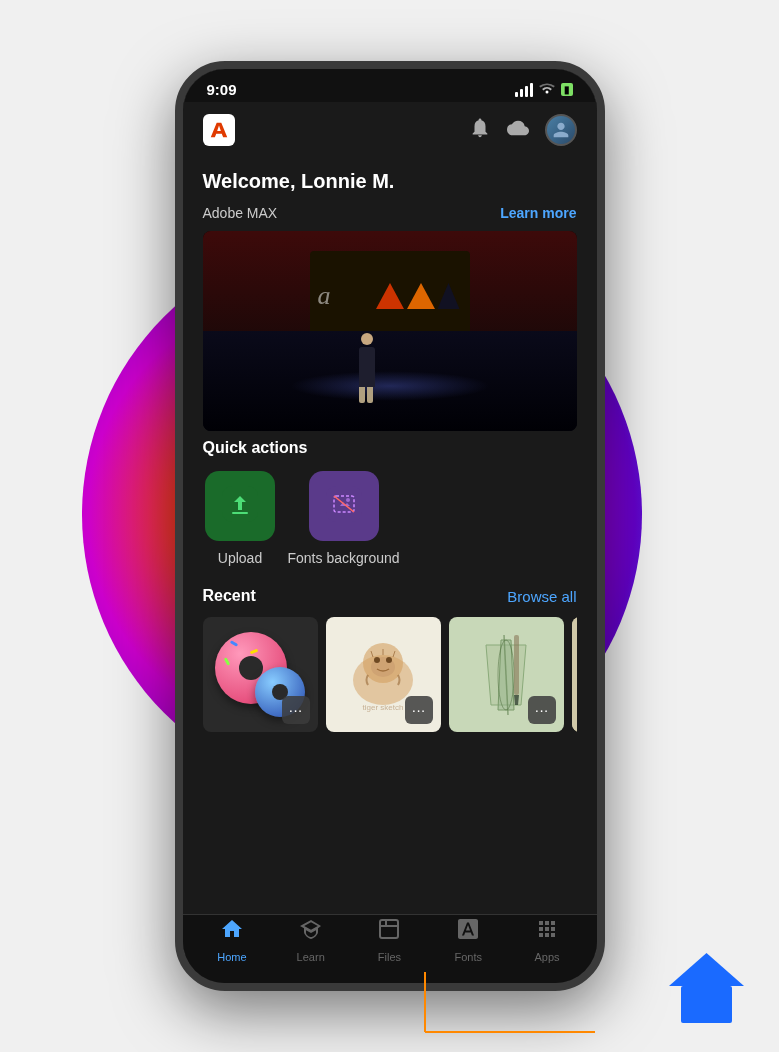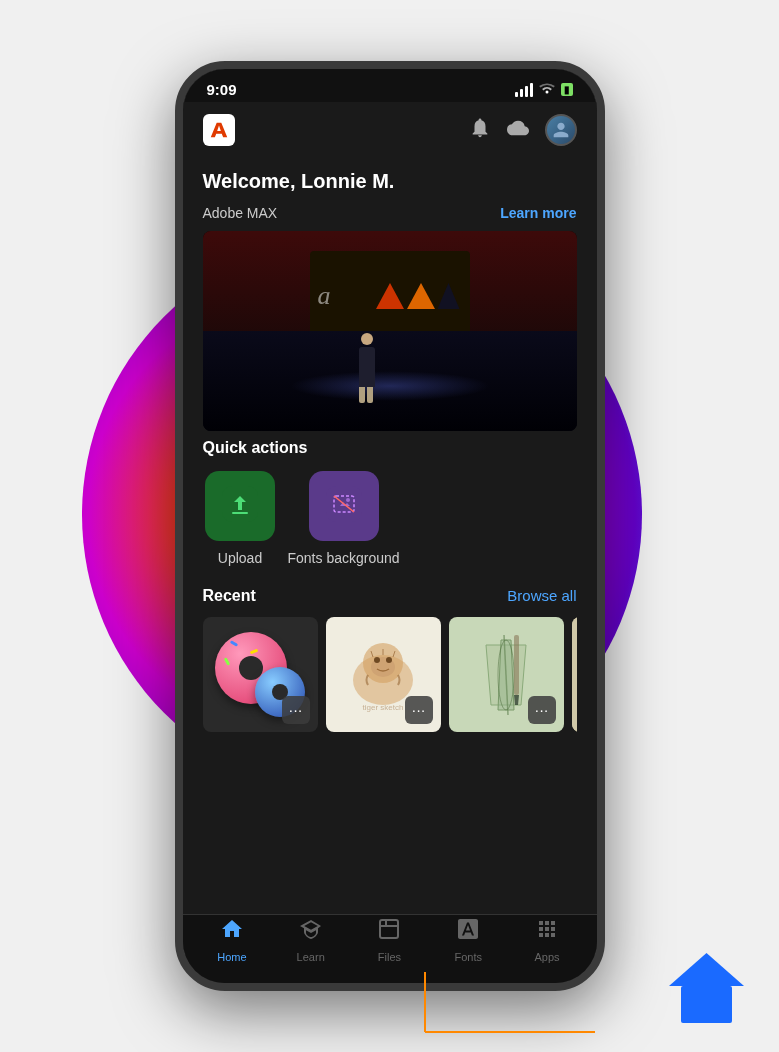--- a/index.html
+++ b/index.html
@@ -310,21 +310,21 @@
       text-align: center;
       line-height: 1.3;
     }
 
     
     .recent-section {
       padding: 20px 20px 0;
     }
     .recent-header {
       display: flex;
-      align-items: flex-start;
+      align-items: flex-end;
       justify-content: space-between;
       margin-bottom: 12px;
     }
     .recent-title {
       color: white;
       font-size: 16px;
       font-weight: 600;
     }
     .recent-link {
       color: #4da6ff;

